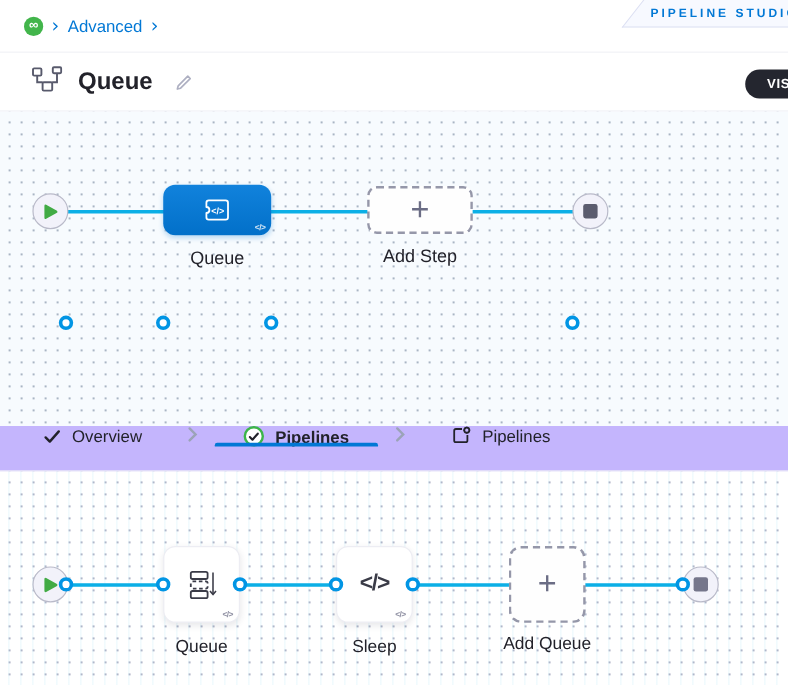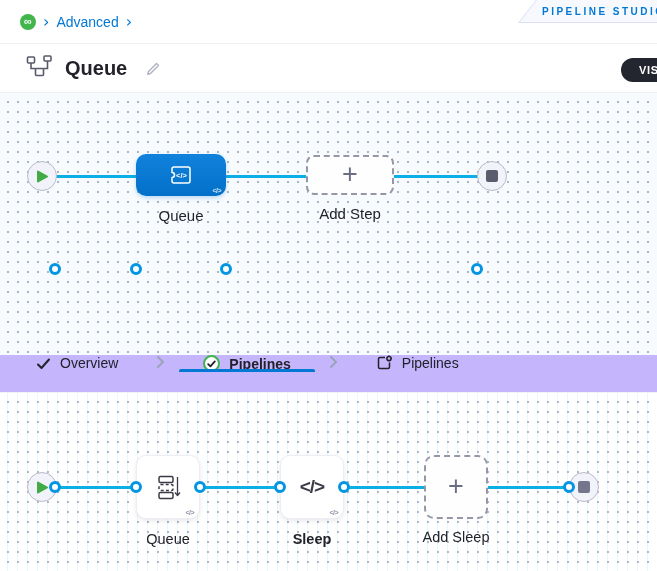--- a/index.html
+++ b/index.html
@@ -184,26 +184,26 @@
       <path d="M21 19.5 l2.5 3 2.5-3" stroke-width="1.3" stroke-linejoin="round"></path>
     </svg>
     <span class="mini-code on-white">&lt;/&gt;</span>
   </div>
   <div class="node-label" style="left:136px; top:138px; width:64px; font-size:14.5px;">Queue</div>
 
   <div class="step-card" style="left:280px;">
     <span class="code-glyph">&lt;/&gt;</span>
     <span class="mini-code on-white">&lt;/&gt;</span>
   </div>
-  <div class="node-label" style="left:280px; top:138px; width:64px; font-size:14.5px;font-weight:bold;">Sleep</div>
+  <div class="node-label" style="left:280px; top:138px; width:64px; font-size:14.5px;">Sleep</div>
 
   <div class="dashed-node add-step">
     <span class="plus-glyph">+</span>
   </div>
-  <div class="node-label" style="left:408px; top:136px; width:96px; font-size:14.5px;">Add Sleep</div>
+  <div class="node-label" style="left:408px; top:136px; width:96px; font-size:14.5px;">Add Queue</div>
 
   <div class="term-node" style="left:569px; top:79px;">
     <span class="stop-sq stop-grey"></span>
   </div>
 
   <span class="port" style="left:49px; top:88px;"></span>
   <span class="port" style="left:130px; top:88px;"></span>
   <span class="port" style="left:194px; top:88px;"></span>
   <span class="port" style="left:274px; top:88px;"></span>
   <span class="port" style="left:338px; top:88px;"></span>

